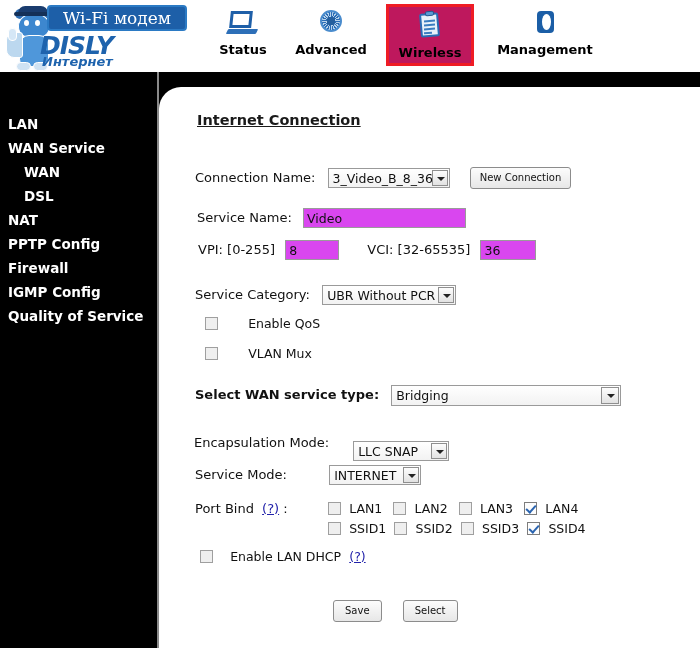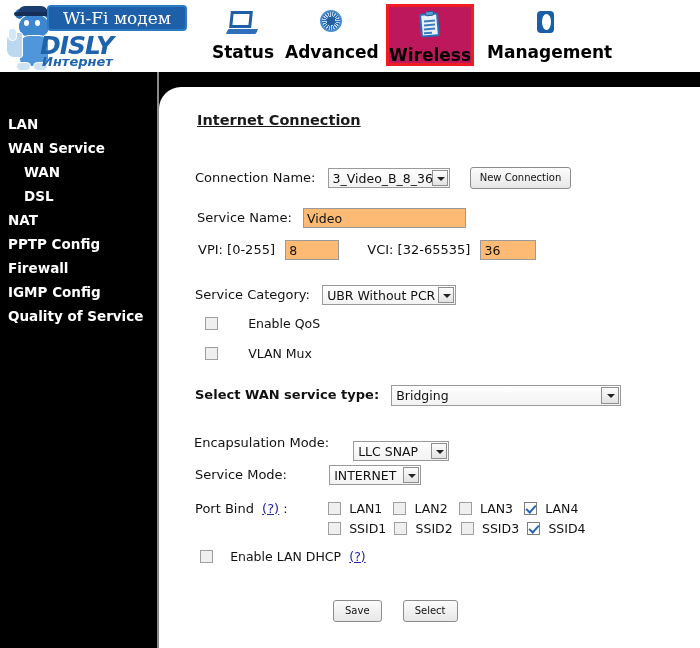--- a/index.html
+++ b/index.html
@@ -156,21 +156,21 @@
   .navitem {
     position: absolute;
     top: 4px;
     height: 62px;
     text-align: center;
     box-sizing: border-box;
     padding-top: 4px;
   }
   .navitem .navlabel {
     display: block;
-    font-size: 17px;
+    font-size: 13px;
     font-weight: bold;
     color: #000000;
     white-space: nowrap;
     margin-top: 2px;
   }
   .navicon {
     display: block;
     height: 32px;
     margin: 0 auto;
     position: relative;
@@ -332,21 +332,21 @@
     color: #111111;
   }
   .row { position: absolute; white-space: nowrap; }
   .lbl { color: #111111; font-size: 13px; }
   .lbl.bold { font-weight: bold; }
 
   
   .tinput {
     display: inline-block;
     border: 1px solid #9a9a9a;
-    background: #fdba74;
+    background: #d946ef;
     font-family: "DejaVu Sans", "Liberation Sans", sans-serif;
     font-size: 12.5px;
     color: #111111;
     padding: 1px 3px;
     box-sizing: border-box;
     vertical-align: middle;
     line-height: 17px;
     height: 20px;
   }
 

